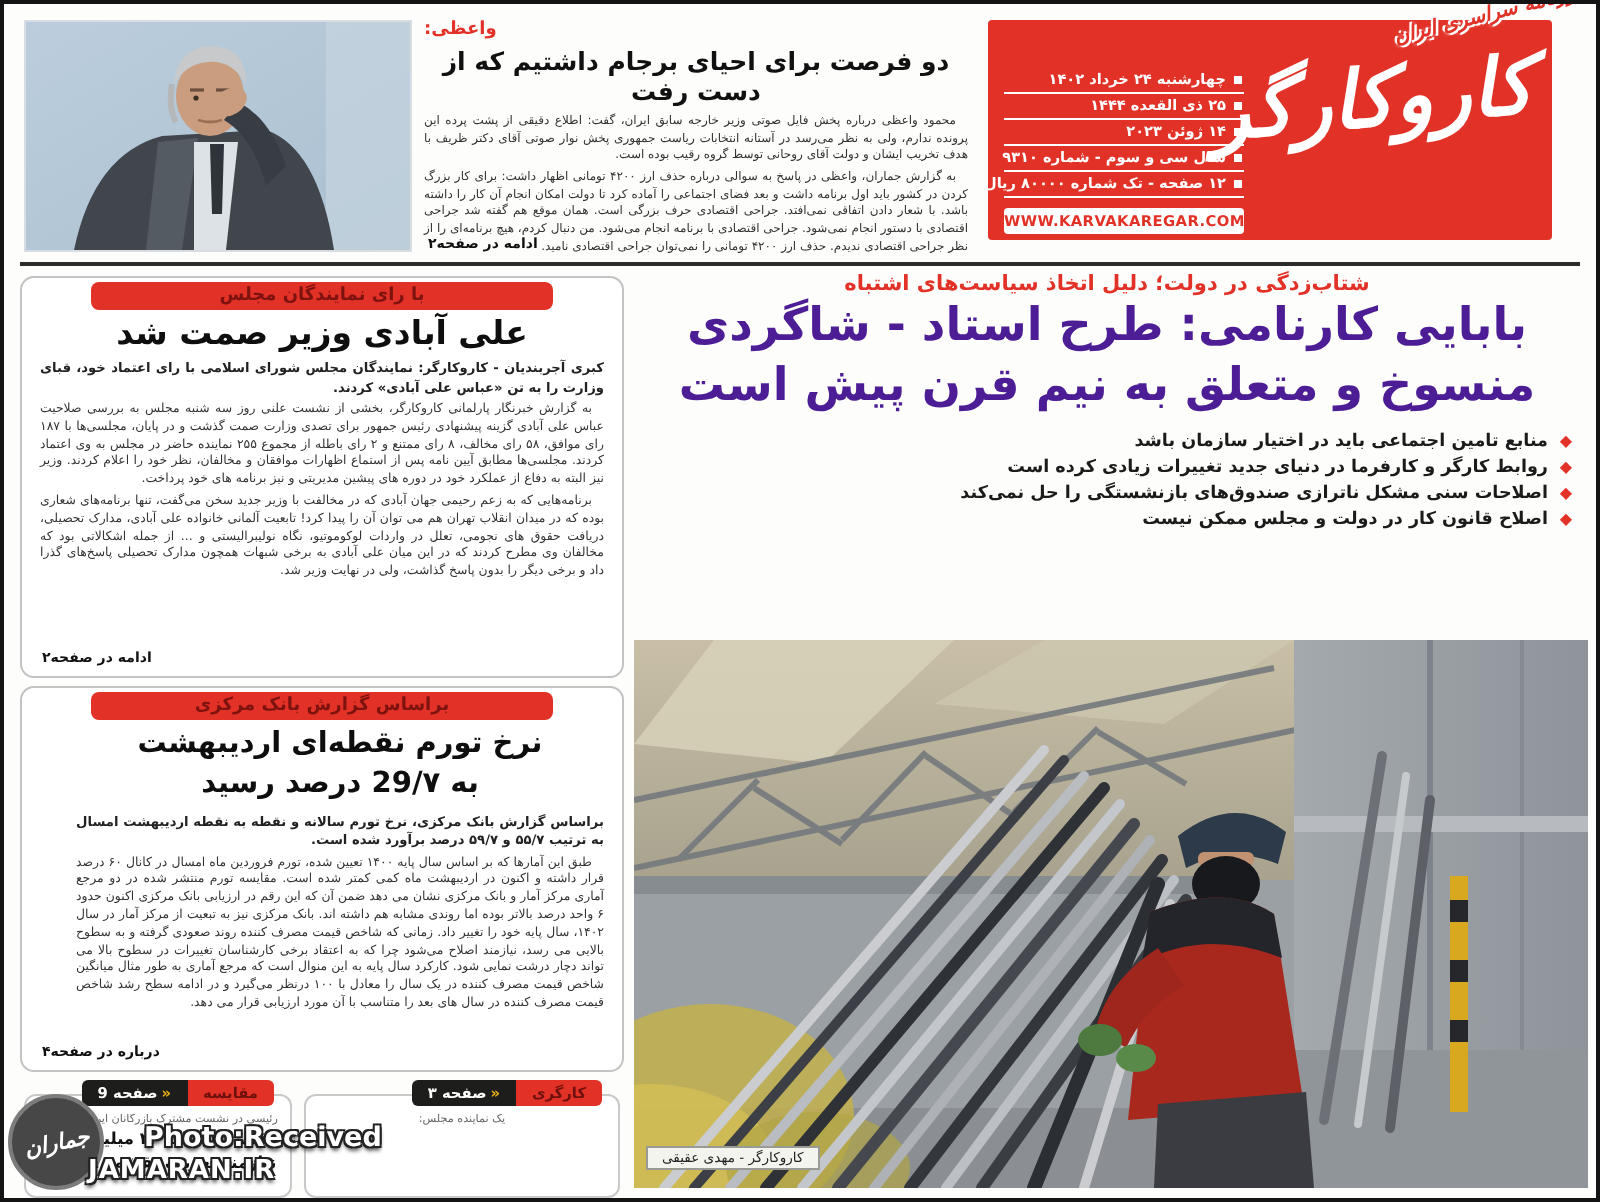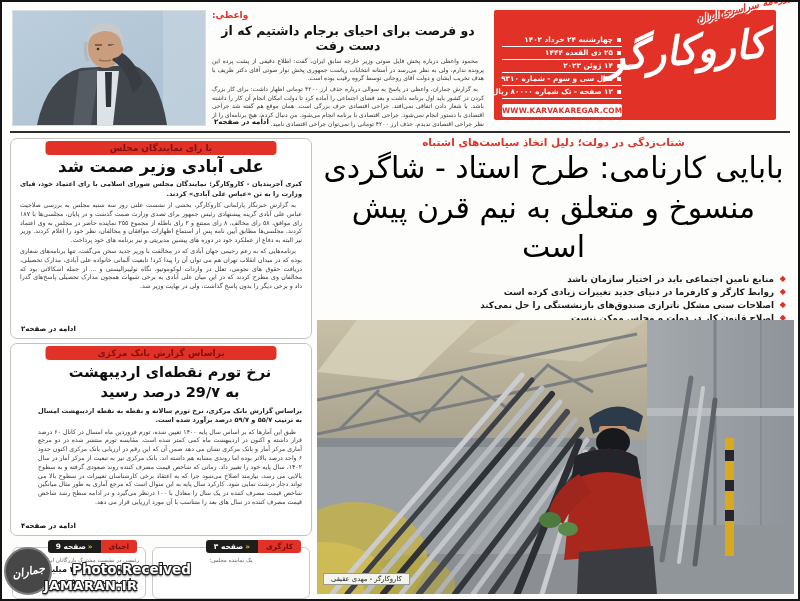--- a/index.html
+++ b/index.html
@@ -24,21 +24,21 @@
   .top-article-text{position:absolute;left:202px;right:4px;top:0;bottom:0;direction:rtl;}
   .t-kicker{color:#e23127;font-size:9px;font-weight:bold;text-align:left;margin-top:2px;}
   .t-headline{color:#111;font-size:12.5px;font-weight:bold;text-align:center;margin:3px 0 4px;}
   .t-body{font-size:6px;line-height:1.45;color:#333;text-align:justify;}
   .t-body p{margin:0 0 2px;text-indent:6px;}
   .t-continued{position:absolute;left:2px;bottom:2px;font-size:7px;font-weight:bold;color:#111;}
   .top-divider{position:absolute;left:8px;right:8px;top:129px;height:2px;background:#2c2c2c;}
   
   .main-story{position:absolute;left:315px;right:8px;top:134px;height:184px;direction:rtl;text-align:center;}
   .m-kicker{color:#e23127;font-size:10.5px;font-weight:bold;}
-  .m-line{display:block;color:#000000;font-size:30px;font-weight:normal;line-height:1.32;letter-spacing:-.5px;}
+  .m-line{display:block;color:#4c1d95;font-size:23px;font-weight:bold;line-height:1.32;letter-spacing:-.5px;}
   .m-bullets{list-style:none;margin:7px 0 0;padding:0 4px 0 0;}
   .m-bullets li{position:relative;text-align:right;font-size:8.8px;font-weight:bold;color:#1b1b1b;
                 padding-right:12px;margin:3px 0;}
   .m-bullets li::before{content:"◆";position:absolute;right:0;top:0;color:#e23127;font-size:8px;}
   
   .article-box{position:absolute;left:8px;width:302px;background:#fff;border:1px solid #c3c3c3;
                border-radius:7px;box-sizing:border-box;direction:rtl;overflow:hidden;}
   .box1{top:136px;height:201px;}
   .box2{top:341px;height:193px;padding-left:18px;}
   .red-label{position:absolute;top:2px;left:50%;transform:translateX(-50%);width:231px;background:#e23127;
@@ -161,21 +161,21 @@
   <div class="article-box box2">
     <div class="red-label">براساس گزارش بانک مرکزی</div>
     <div class="b-headline">
       <span style="display:block">نرخ تورم نقطه‌ای اردیبهشت</span>
       <span style="display:block">به 29/۷ درصد رسید</span>
     </div>
     <div class="b-lead">براساس گزارش بانک مرکزی، نرخ تورم سالانه و نقطه به نقطه اردیبهشت امسال به ترتیب ۵۵/۷ و ۵۹/۷ درصد برآورد شده است.</div>
     <div class="b-body">
       <p>طبق این آمارها که بر اساس سال پایه ۱۴۰۰ تعیین شده، تورم فروردین ماه امسال در کانال ۶۰ درصد قرار داشته و اکنون در اردیبهشت ماه کمی کمتر شده است. مقایسه تورم منتشر شده در دو مرجع آماری مرکز آمار و بانک مرکزی نشان می دهد ضمن آن که این رقم در ارزیابی بانک مرکزی اکنون حدود ۶ واحد درصد بالاتر بوده اما روندی مشابه هم داشته اند. بانک مرکزی نیز به تبعیت از مرکز آمار در سال ۱۴۰۲، سال پایه خود را تغییر داد. زمانی که شاخص قیمت مصرف کننده روند صعودی گرفته و به سطوح بالایی می رسد، نیازمند اصلاح می‌شود چرا که به اعتقاد برخی کارشناسان تغییرات در سطوح بالا می تواند دچار درشت نمایی شود. کارکرد سال پایه به این منوال است که مرجع آماری به طور مثال میانگین شاخص قیمت مصرف کننده در یک سال را معادل با ۱۰۰ درنظر می‌گیرد و در ادامه سطح رشد شاخص قیمت مصرف کننده در سال های بعد را متناسب با آن مورد ارزیابی قرار می دهد.</p>
     </div>
-    <div class="b-continued">ادامه در صفحه۴</div>
+    <div class="b-continued">درباره در صفحه۴</div>
   </div>
 
   <div class="factory-photo">
     <svg viewBox="0 0 477 274" width="477" height="274" preserveAspectRatio="none">
       <defs>
         <linearGradient id="ceil" x1="0" y1="0" x2="0" y2="1">
           <stop offset="0" stop-color="#c8bfa6"></stop>
             <stop offset="1" stop-color="#a8a28e"></stop>
         </linearGradient>
         <linearGradient id="wall" x1="0" y1="0" x2="1" y2="0">
@@ -251,21 +251,21 @@
       <span class="tab-page">
         <span class="tab-chevrons">«</span>
         <span>صفحه ۳</span>
       </span>
     </div>
     <div class="teaser-kicker">یک نماینده مجلس:</div>
   </div>
 
   <div class="teaser teaser-politics">
     <div class="tab">
-      <span class="tab-section">احیای</span>
+      <span class="tab-section">مقایسه</span>
       <span class="tab-page">
         <span class="tab-chevrons">«</span>
         <span>صفحه 9</span>
       </span>
     </div>
     <div class="teaser-kicker">رئیسی در نشست مشترک بازرگانان ایران و ونزوئلا:</div>
     <div class="teaser-title">
       <span style="display:block">سقف مناسبات ۲۰ میلیارد دلاری</span>
       <span style="display:block">نیازمند تعریف نقشه راه است</span>
     </div>

